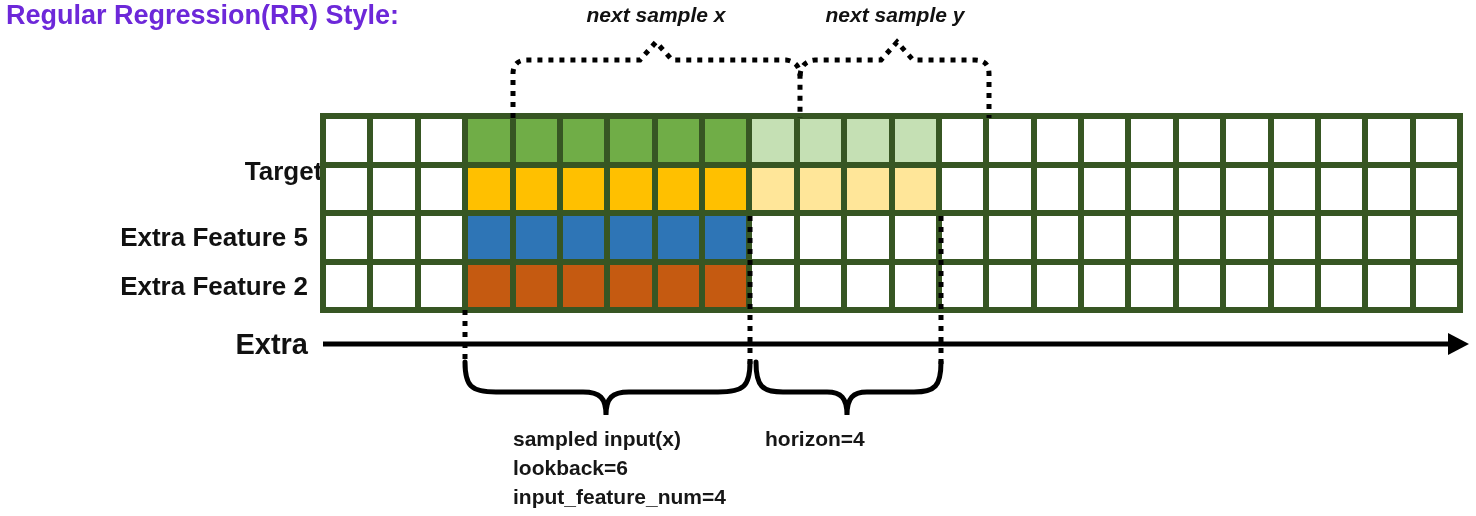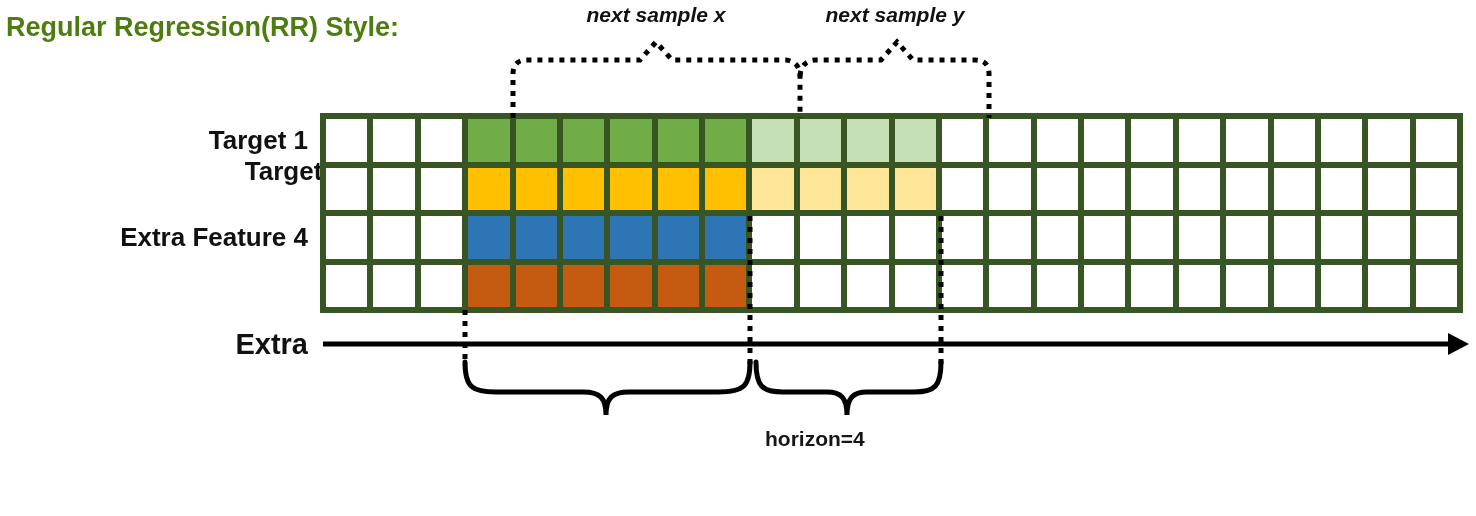--- a/index.html
+++ b/index.html
@@ -4,22 +4,22 @@
 <style>
   html,body{margin:0;padding:0;background:#fff;}
   .canvas{
     position:relative;
     width:1476px;height:516px;
     background:#ffffff;
     font-family:"Liberation Sans",sans-serif;
     overflow:hidden;
   }
   .title{
-    position:absolute;left:6px;top:12px;
-    font-size:27px;font-weight:700;color:#4d7c0f;
+    position:absolute;left:6px;top:0;
+    font-size:27px;font-weight:700;color:#6d28d9;
     white-space:nowrap;
   }
   .top-label{
     position:absolute;top:3px;
     transform:translateX(-50%);
     font-size:21px;font-weight:700;font-style:italic;color:#111;
     white-space:nowrap;
   }
   .row-label{
     position:absolute;left:0;width:308px;height:43px;
@@ -55,23 +55,23 @@
 </head>
 <body>
 
 <div class="canvas">
 
   <div class="title">Regular Regression(RR) Style:</div>
 
   <div class="top-label" style="left:656px;">next sample x</div>
   <div class="top-label" style="left:895px;">next sample y</div>
 
-  <div class="row-label" style="top:119px;">Target 1</div>
   <div class="row-label" style="top:150px;padding-left:36px;">Target 2</div>
-  <div class="row-label" style="top:216px;">Extra Feature 4</div>
+  <div class="row-label" style="top:216px;">Extra Feature 5</div>
+  <div class="row-label" style="top:264.5px;">Extra Feature 2</div>
 
   <div class="grid" id="grid">
       <div class="cell" style="background: rgb(255, 255, 255);"></div>
       <div class="cell" style="background: rgb(255, 255, 255);"></div>
       <div class="cell" style="background: rgb(255, 255, 255);"></div>
       <div class="cell" style="background: rgb(112, 173, 71);"></div>
       <div class="cell" style="background: rgb(112, 173, 71);"></div>
       <div class="cell" style="background: rgb(112, 173, 71);"></div>
       <div class="cell" style="background: rgb(112, 173, 71);"></div>
       <div class="cell" style="background: rgb(112, 173, 71);"></div>
@@ -160,20 +160,25 @@
       <div class="cell" style="background: rgb(255, 255, 255);"></div>
       <div class="cell" style="background: rgb(255, 255, 255);"></div>
       <div class="cell" style="background: rgb(255, 255, 255);"></div>
       <div class="cell" style="background: rgb(255, 255, 255);"></div>
       <div class="cell" style="background: rgb(255, 255, 255);"></div>
       <div class="cell" style="background: rgb(255, 255, 255);"></div>
     </div>
 
   <div class="time-label">Extra</div>
 
+  <div class="note note-left">
+    <div>sampled input(x)</div>
+    <div>lookback=6</div>
+    <div>input_feature_num=4</div>
+  </div>
 
   <div class="note note-right">
     <div>horizon=4</div>
   </div>
 
   <svg class="overlay" width="1476" height="516" viewBox="0 0 1476 516">
 
     <path d="M513,118 L513,74 Q513,60 527,60 L640,60 L656,42 L672,60 L786,60 Q800,62 800,76 L800,118" fill="none" stroke="#000" stroke-width="5" stroke-dasharray="5 6"></path>
 
     <path d="M800,76 Q801,61 815,60 L881,60 L897,42 L913,60 L975,60 Q989,60 989,74 L989,118" fill="none" stroke="#000" stroke-width="5" stroke-dasharray="5 6"></path>

